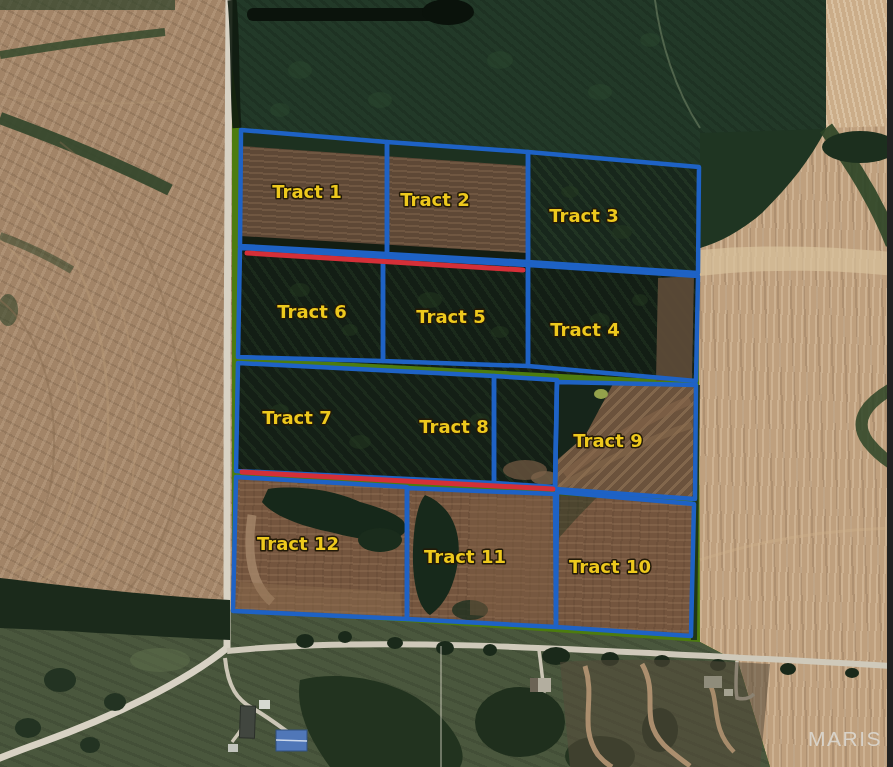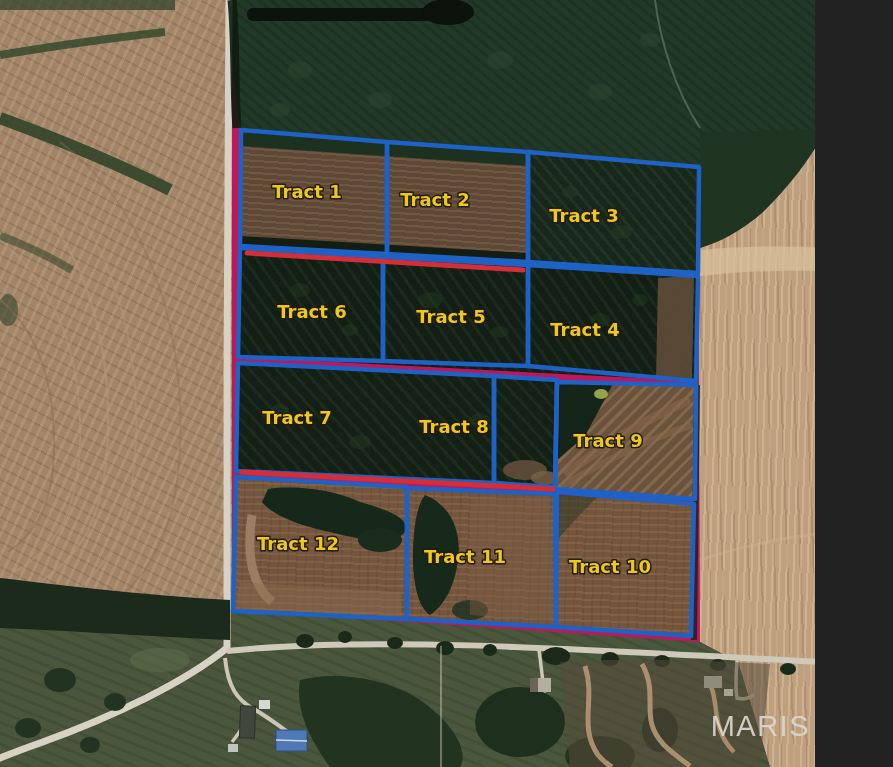--- a/index.html
+++ b/index.html
@@ -1,16 +1,16 @@
 <!DOCTYPE html>
 <html><head>
 <meta charset="utf-8">
 <style>
   html,body{margin:0;padding:0;background:#222;font-family:"Liberation Sans",sans-serif;}
-  .stage{position:relative;width:815px;height:767px;overflow:hidden;background:#be185d;}
+  .stage{position:relative;width:887px;height:767px;overflow:hidden;background:#4d7c0f;}
   .layer{position:absolute;left:0;top:0;width:893px;height:767px;}
   
   .left-field{
     background-color:#a28467;
     background-image:
       repeating-linear-gradient(115deg, rgba(255,235,208,.13) 0 3px, rgba(0,0,0,0) 3px 9px),
       repeating-linear-gradient(28deg, rgba(75,57,38,.16) 0 2px, rgba(0,0,0,0) 2px 11px);
     clip-path:polygon(0 0,232px 0,232px 610px,0 582px);
   }
   .topright-field{
@@ -52,23 +52,23 @@
   .t9-field{background-color:#6b523c;
     background-image:repeating-linear-gradient(135deg, rgba(222,186,140,.2) 0 3px, rgba(0,0,0,0) 3px 9px);
     clip-path:polygon(557px 381px,696px 385px,695px 499px,555px 489px);}
   .row4-field{background-color:#74553e;
     background-image:
       repeating-linear-gradient(182deg, rgba(216,180,140,.13) 0 2px, rgba(0,0,0,0) 2px 7px),
       repeating-linear-gradient(92deg, rgba(60,42,28,.12) 0 2px, rgba(0,0,0,0) 2px 9px);
     clip-path:polygon(236px 477px,694px 503px,691px 636px,233px 611px);}
   
   .watermark{
-    position:absolute;right:5px;bottom:24px;
+    position:absolute;right:5px;bottom:16px;
     font-family:"Liberation Sans",sans-serif;
-    font-size:29px;letter-spacing:1.5px;color:#dbd7cf;opacity:.92;
+    font-size:21px;letter-spacing:1.5px;color:#dbd7cf;opacity:.92;
   }
   svg text.tract-label{
     font-family:"DejaVu Sans",sans-serif;font-weight:bold;font-size:18px;
     paint-order:stroke;stroke-linejoin:round;
   }
 </style>
 </head>
 <body>
 
 <div class="stage">

